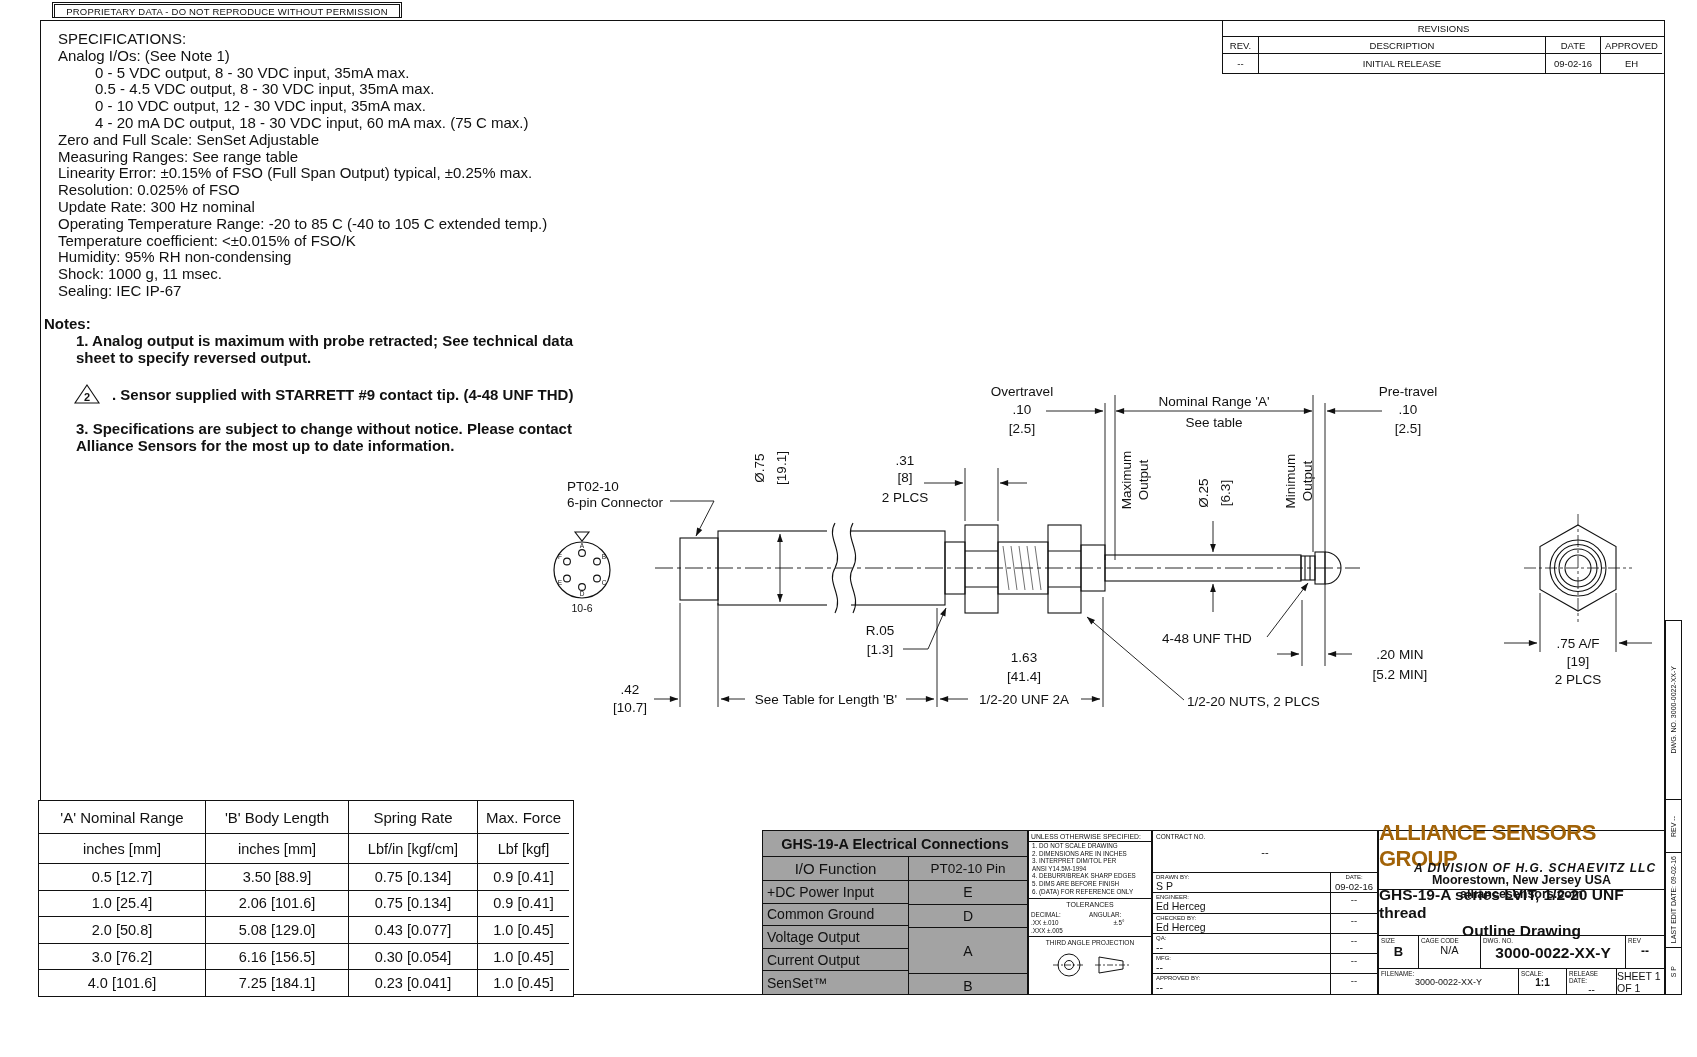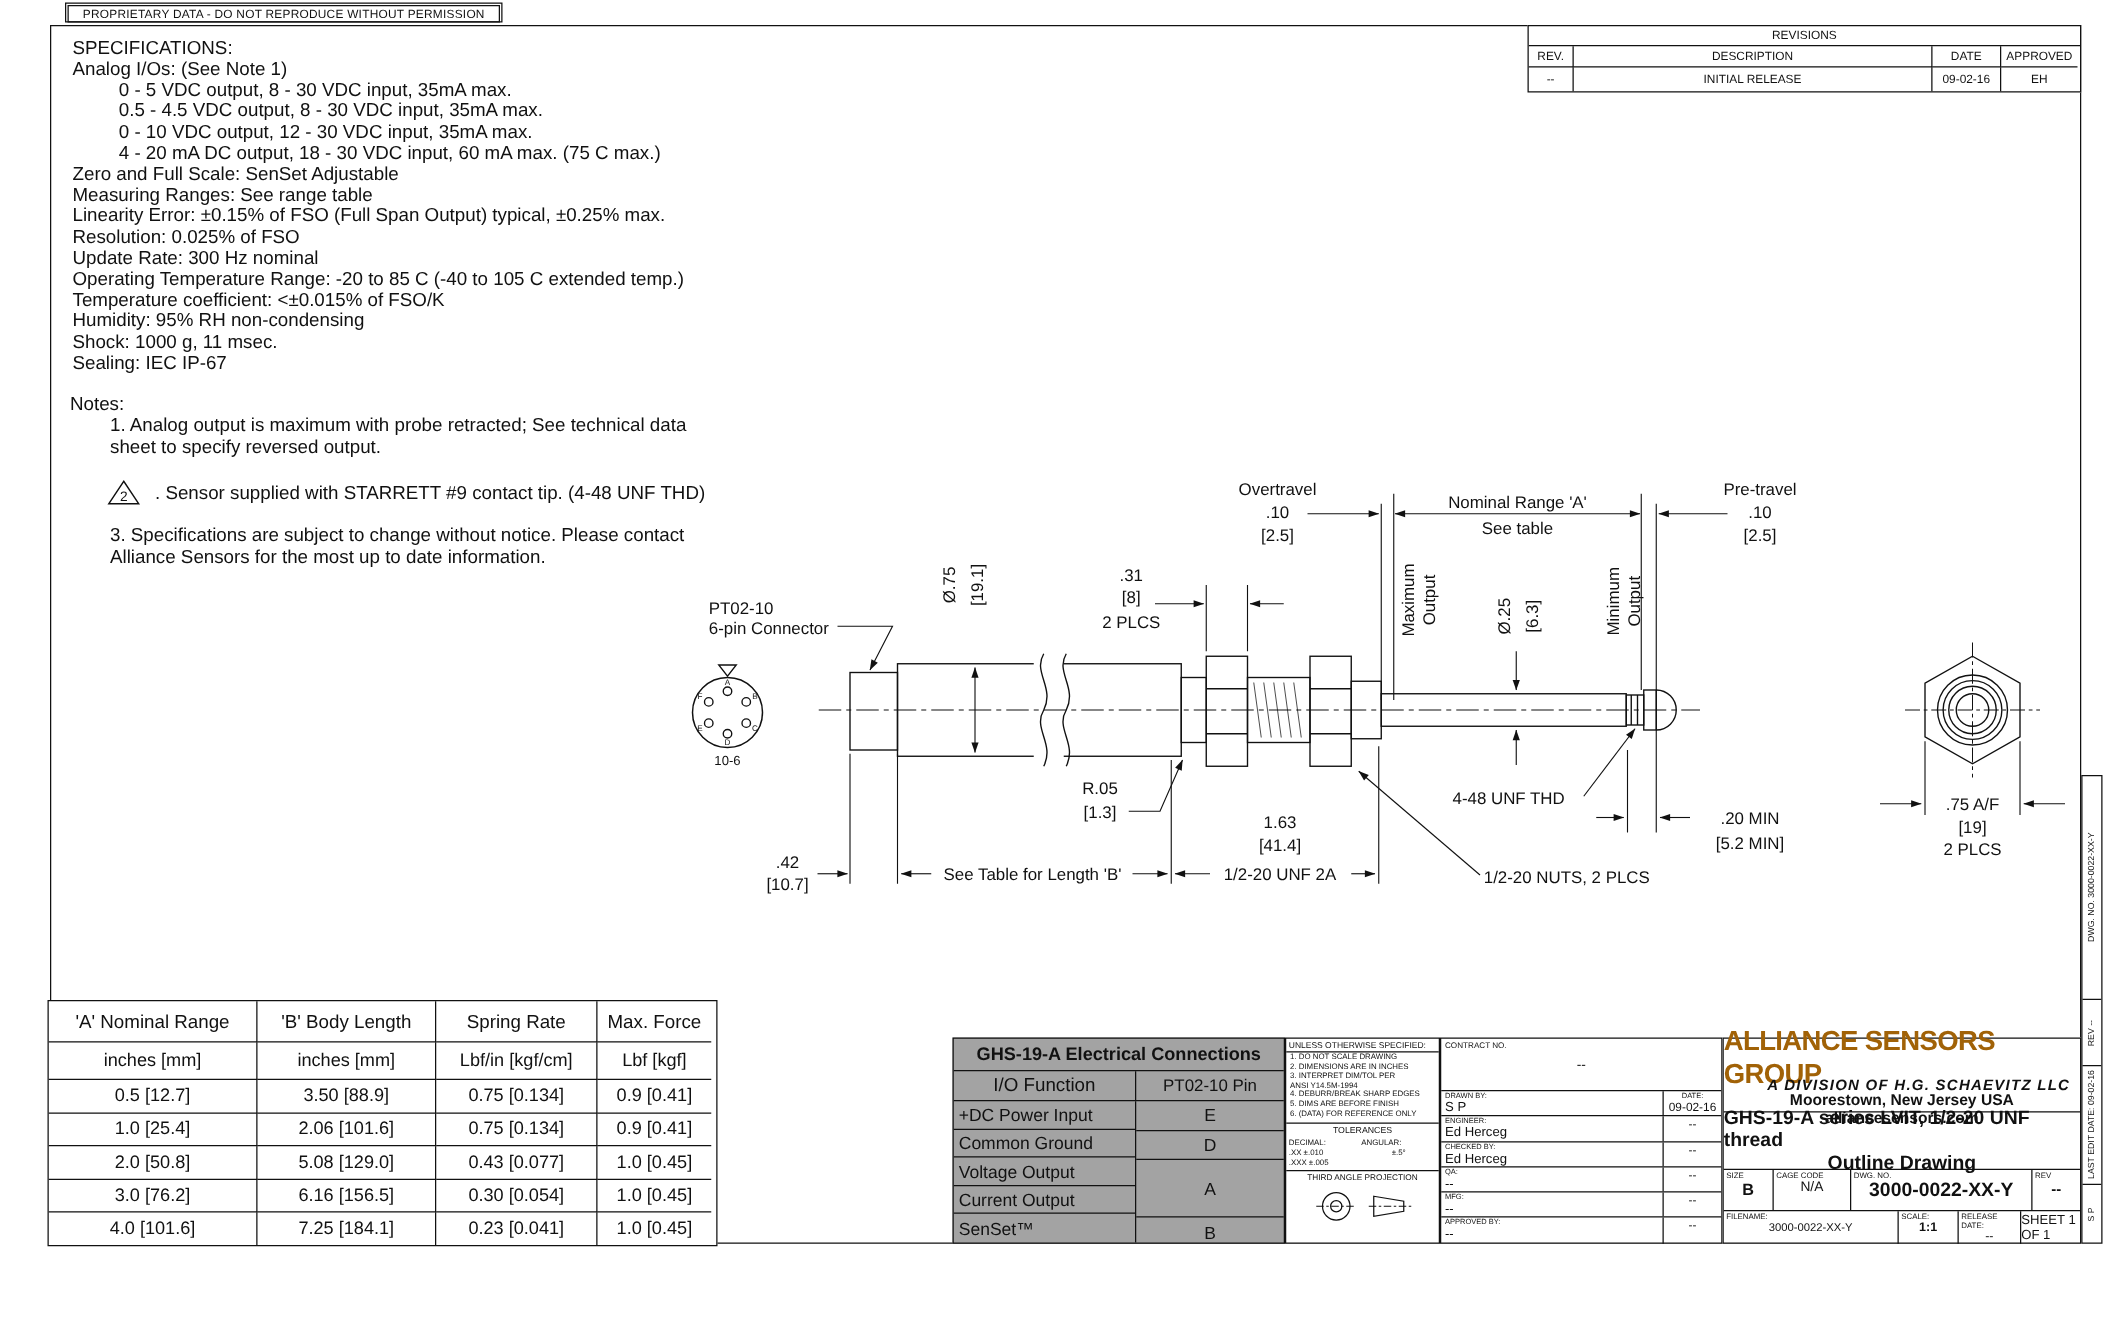--- a/index.html
+++ b/index.html
@@ -16,21 +16,21 @@
   .rev{left:1222px;top:20px;width:443px;border:1.4px solid #111;box-sizing:border-box;font-size:9.5px;background:#fff;}
   .rev .ttl{height:15px;border-bottom:1px solid #111;display:flex;align-items:center;justify-content:center;}
   .rev .hdr,.rev .row{display:grid;grid-template-columns:36px 287px 55px 61px;}
   .rev .hdr div{height:16px;border-bottom:1px solid #111;}
   .rev .row div{height:19px;}
   .rev .hdr div,.rev .row div{display:flex;align-items:center;justify-content:center;border-right:1px solid #111;}
   .rev .hdr div:last-child,.rev .row div:last-child{border-right:none;text-align:center;}
   
   .specs{left:58px;top:31px;font-size:15px;line-height:16.8px;white-space:nowrap;}
   .specs .ind{margin-left:37px;}
-  .notes{left:56px;top:315px;font-size:15px;line-height:17px;white-space:nowrap;}
+  .notes{left:44px;top:315px;font-size:15px;line-height:17px;white-space:nowrap;font-weight:bold;}
   .notes .n{margin-left:32px;}
   .tri-row{display:flex;align-items:center;margin-left:28px;margin-top:16px;margin-bottom:14px;}
   .tri-row svg{margin-right:10px;}
   
   svg text{font-family:"Liberation Sans", sans-serif;fill:#111;}
   .dtxt{font-size:13.5px;}
   .ptxt{font-size:6.5px;}
   
   .rt{left:38px;top:800px;width:534px;border:1.6px solid #111;box-sizing:content-box;display:grid;
       grid-template-columns:167px 143px 129px 91px;background:#fff;}

